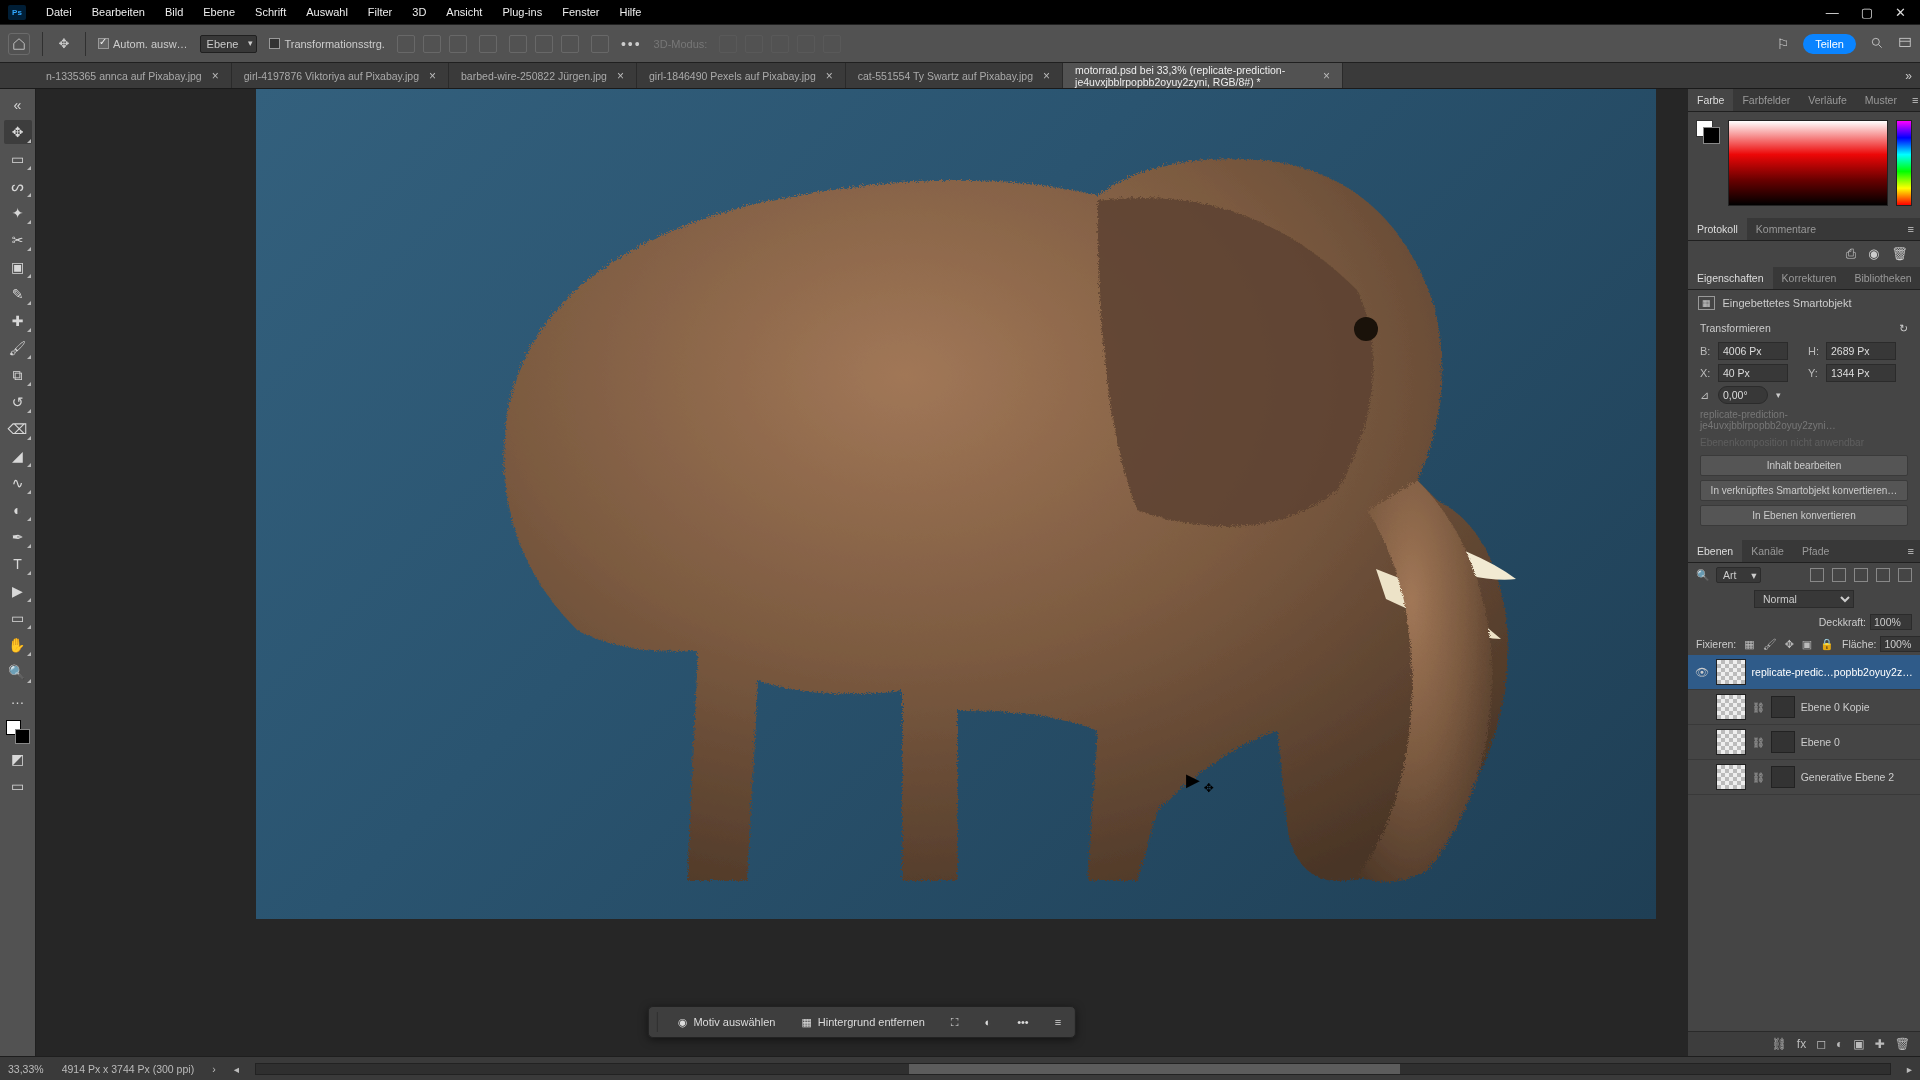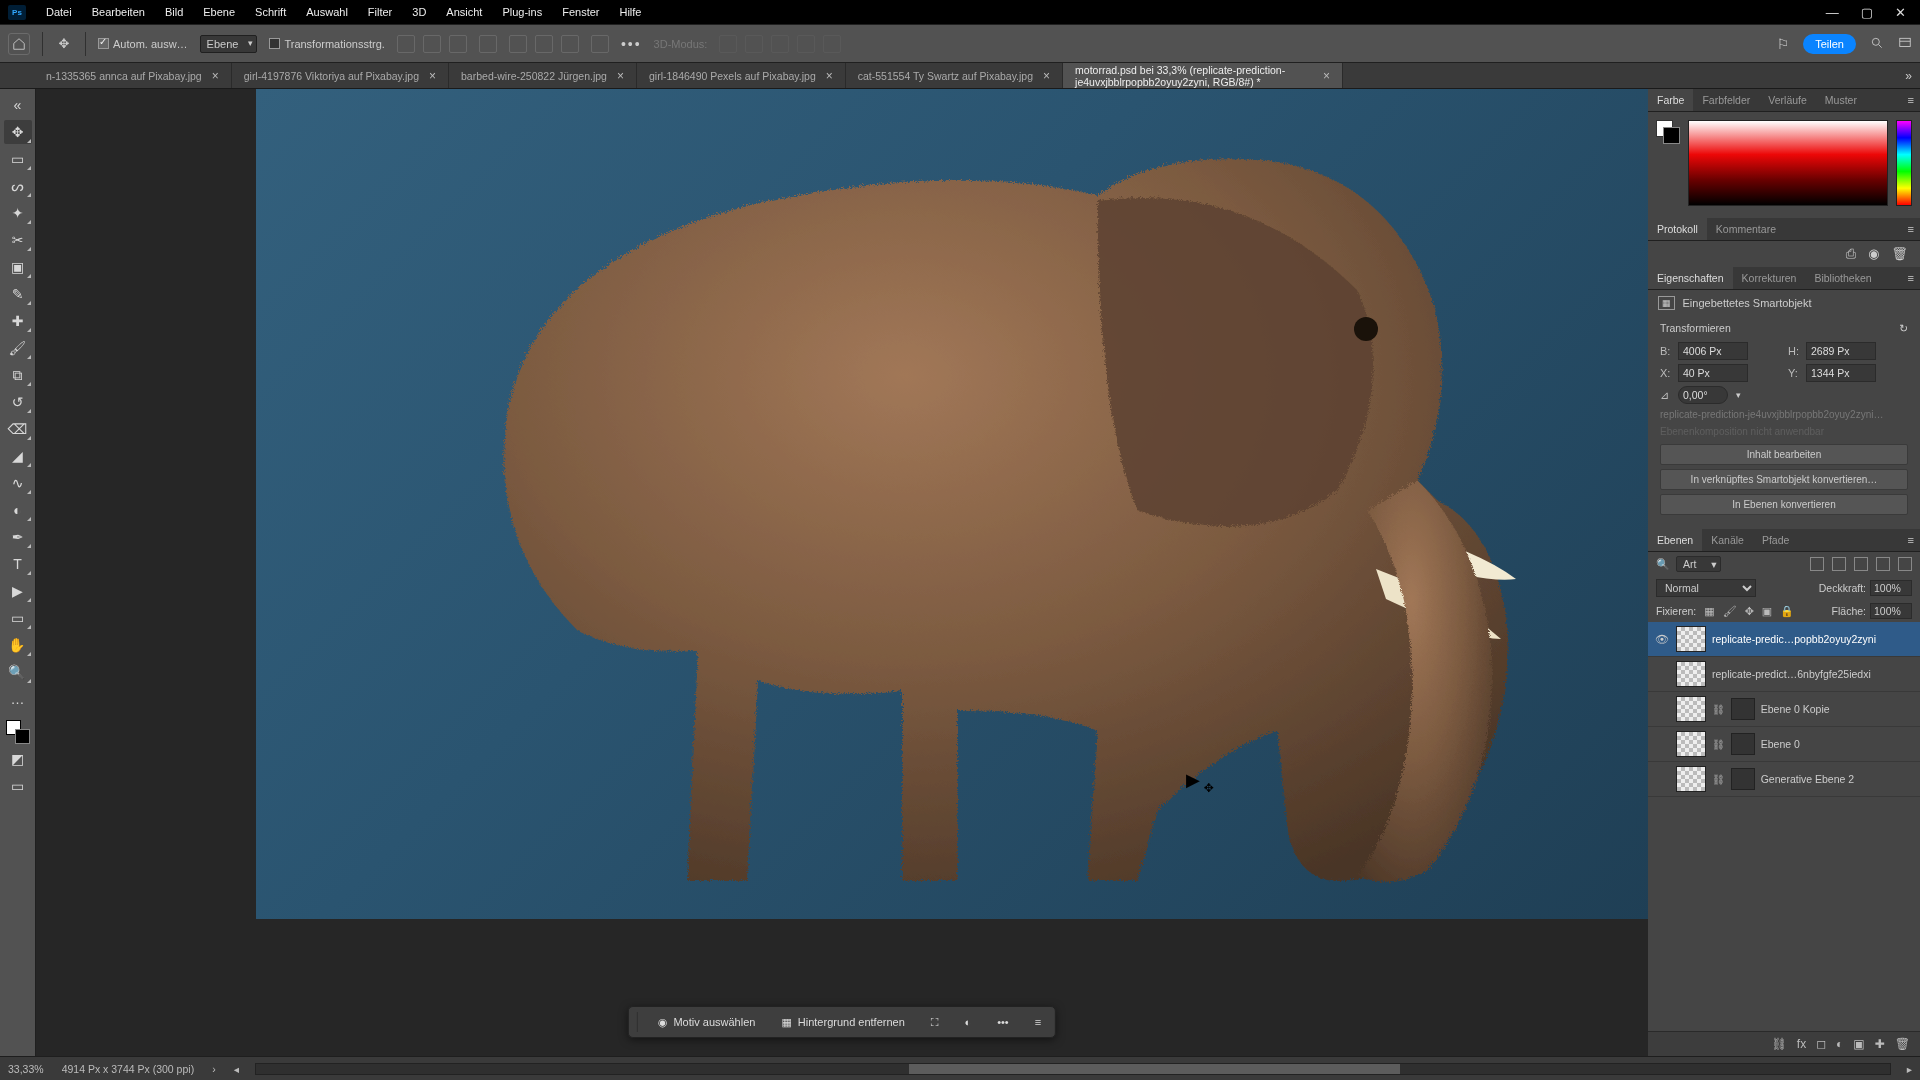--- a/index.html
+++ b/index.html
@@ -53,21 +53,21 @@
 .canvas-area { flex:1; background: #262626; position:relative; overflow:hidden; }
 .canvas { position:absolute; left:220px; top:0; width:1400px; height:830px; background: linear-gradient(135deg, #33607d 0%, #2a5470 40%, #1f3f55 100%); }
 .elephant { position:absolute; left:140px; top:20px; width:1120px; height:795px; }
 .elephant svg { width:100%; height:100%; }
 .move-cursor { position:absolute; left:930px; top:680px; color:#000; font-size:18px; pointer-events:none; }
 .floatbar { position:absolute; left:50%; transform:translateX(-50%); bottom:18px; background: rgba(64,64,64,.92); border:1px solid #222; border-radius:5px; padding:5px 8px; display:flex; align-items:center; gap:14px; box-shadow:0 2px 8px rgba(0,0,0,.5); }
 .fbtn { display:flex; align-items:center; gap:6px; cursor:pointer; padding:3px 6px; color:#dcdcdc; }
 .fbtn-sep { width:1px; height:20px; background:#303030; }
 
 
-.panels { width:272px; background:#737373; display:flex; flex-direction:column; }
+.panels { width:232px; background:#737373; display:flex; flex-direction:column; }
 .panel-tabs { display:flex; background:#383838; border-bottom:1px solid #202020; align-items:center; }
 .ptab { padding:5px 9px; color:#999; cursor:pointer; font-size:10.5px; }
 .ptab.active { background:#454545; color:#ddd; }
 .pmenu { margin-left:auto; padding:0 6px; cursor:pointer; font-size:11px; }
 
 .color-panel { height: 106px; padding:8px; display:flex; gap:8px; background:#454545; }
 .mini-sw { width:24px; height:24px; position:relative; }
 .mini-sw .a { width:17px; height:17px; background:#fff; border:1px solid #333; position:absolute; top:0; left:0; }
 .mini-sw .b { width:17px; height:17px; background:#000; border:1px solid #888; position:absolute; bottom:0; right:0; }
 .spectrum { flex:1; height:86px; background: linear-gradient(to bottom, rgba(255,255,255,1) 0%, rgba(255,0,0,.9) 40%, #6a0000 70%, #000 100%); position:relative; border:1px solid #222; }
@@ -92,21 +92,21 @@
 .prop-btn { display:block; width:100%; text-align:center; background:#555; border:1px solid #3a3a3a; padding:4px; margin:4px 0; cursor:pointer; border-radius:2px; font-size:10px; }
 .prop-dim { color:#777; font-size:10px; padding:3px 0; }
 
 .layers-panel { flex:1; background:#454545; display:flex; flex-direction:column; }
 .layers-opts { display:flex; align-items:center; gap:6px; padding:4px 8px; }
 .layers-opts .src { width:14px; height:14px; display:inline-flex; align-items:center; justify-content:center; color:#bbb; }
 .layers-opts .kind-sel { background:#383838; border:1px solid #2b2b2b; padding:1px 24px 1px 6px; position:relative; font-size:10.5px; border-radius:2px; }
 .layers-opts .kind-sel::after { content:'▾'; position:absolute; right:4px; }
 .layers-opts .filt { margin-left:auto; display:flex; gap:8px; }
 .layers-opts .filt span { width:14px; height:14px; border:1px solid #888; cursor:pointer; }
-.layers-row2 { display:flex; align-items:center; padding:3px 8px; gap:6px; font-size:10.5px; }
+.layers-row2 { display:flex; align-items:center; padding:3px 8px; gap:6px; font-size:10.5px;flex-direction:column; }
 .layers-row2 select { background:#383838; border:1px solid #2b2b2b; color:#ccc; padding:1px 4px; font-size:10.5px; width:100px; }
 .layers-row2 .r { margin-left:auto; display:flex; gap:4px; align-items:center; }
 .layers-row2 .r input { width:42px; background:#383838; border:1px solid #2b2b2b; color:#ccc; padding:1px 3px; font-size:10.5px; }
 .lock-row { display:flex; align-items:center; gap:8px; padding:3px 8px; font-size:10.5px; }
 .lock-row .icons { display:flex; gap:8px; }
 .lock-row .icons span { cursor:pointer; color:#bbb; font-size:11px; }
 .lock-row .r { margin-left:auto; display:flex; align-items:center; gap:4px; }
 .lock-row .r input { width:42px; background:#383838; border:1px solid #2b2b2b; color:#ccc; padding:1px 3px; font-size:10.5px; }
 
 .layers-list { flex:1; overflow-y:auto; }
@@ -450,25 +450,20 @@
       </div>
       <div class="layers-list" id="layers-list">
           <div class="layer sel">
             <div class="eye">👁</div>
             <div class="thumb"></div>
             <div class="name">replicate-predic…popbb2oyuy2zyni</div>
           </div>
           <div class="layer">
             <div class="eye"></div>
             <div class="thumb"></div>
-            <div class="name">replicate-predict…6nbyfgfe25iedxi</div>
-          </div>
-          <div class="layer">
-            <div class="eye"></div>
-            <div class="thumb"></div>
             <span class="linked">⛓</span>
             <div class="mask"></div>
             <div class="name">Ebene 0 Kopie</div>
           </div>
           <div class="layer">
             <div class="eye"></div>
             <div class="thumb"></div>
             <span class="linked">⛓</span>
             <div class="mask"></div>
             <div class="name">Ebene 0</div>

